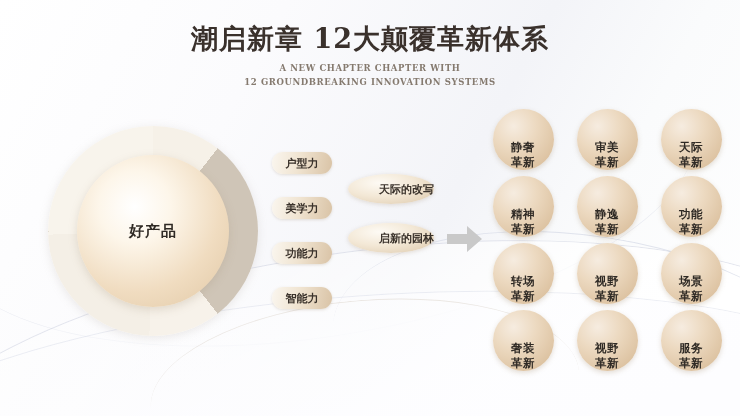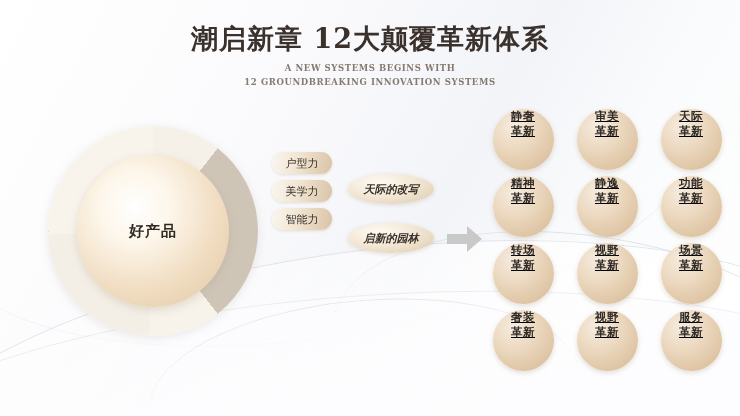--- a/index.html
+++ b/index.html
@@ -74,89 +74,90 @@
     box-shadow:0 3px 9px rgba(170,150,125,.28);
     display:flex;align-items:center;justify-content:center;
   }
   .donut-hole span{
     font-size:15px;font-weight:bold;color:#2f2a25;letter-spacing:1px;
   }
 
   
   .pill-col{position:absolute;left:272px;top:152px;z-index:5;}
   .pill{
-    width:60px;height:22px;border-radius:11px;margin-bottom:6px;
+    width:60px;height:22px;border-radius:11px;margin-bottom:23px;
     background:linear-gradient(100deg,#faf6ef 0%,#f0e4d1 45%,#d9c3a6 100%);
     display:flex;align-items:center;justify-content:center;
-    font-size:11px;font-weight:normal;color:#3a322b;
+    font-size:11px;font-weight:bold;color:#3a322b;
     box-shadow:0 1px 3px rgba(168,150,126,.28);
   }
 
   
   .ell-col{position:absolute;left:348px;top:174px;z-index:5;}
   .ellipse{
     width:86px;height:30px;border-radius:50%;margin-bottom:19px;
     background:radial-gradient(ellipse at 36% 30%,#fdfaf4 0%,#f3e8d6 45%,#dcc8ab 100%);
-    display:flex;align-items:center;justify-content:center;
+    display:flex;align-items:center;justify-content:flex-end;
     font-size:11px;font-weight:bold;color:#3a322b;
     box-shadow:0 1px 4px rgba(168,150,126,.3);
-    font-style:italic;
   }
 
   
   .arrow{position:absolute;left:447px;top:225px;z-index:5;}
 
   
   .grid{position:absolute;left:489px;top:109px;width:236px;z-index:5;
         display:grid;grid-template-columns:repeat(3,68px);
         column-gap:16px;row-gap:6px;}
   .node{
     width:61px;height:61px;border-radius:50%;margin:0 auto;
     background:radial-gradient(circle at 34% 28%,#f6ece0 0%,#ecd9c0 38%,#ddc3a2 78%,#d2b797 100%);
     box-shadow:0 2px 5px rgba(170,148,120,.3);
-    display:flex;flex-direction:column;align-items:center;justify-content:flex-start;
+    display:flex;flex-direction:column;align-items:center;justify-content:flex-end;
     line-height:15px;
-    text-decoration:underline;
   }
   .node b{font-size:11.5px;font-weight:bold;color:#2f2a25;display:block;letter-spacing:.5px;}
 </style>
 </head>
 <body>
 
 <div id="slide">
 
   <div class="swoosh sw4"></div>
   <div class="swoosh sw1"></div>
   <div class="swoosh sw2"></div>
   <div class="swoosh sw3"></div>
   <div class="swoosh sw5"></div>
 
   <div class="header">
     <div class="title">潮启新章 12大颠覆革新体系</div>
-    <div class="sub1">A NEW SYSTEMS BEGINS WITH</div>
+    <div class="sub1">A NEW CHAPTER CHAPTER WITH</div>
     <div class="sub2">12 GROUNDBREAKING INNOVATION SYSTEMS</div>
   </div>
 
   <div class="donut-wrap">
     <div class="donut">
       <div class="donut-seams"></div>
     </div>
     <div class="donut-hole">
       <span>好产品</span>
     </div>
   </div>
 
   <div class="pill-col">
     <div class="pill">
         <span>户型力</span>
       </div>
     <div class="pill">
         <span>美学力</span>
       </div>
     <div class="pill">
+        <span>功能力</span>
+      </div>
+    <div class="pill">
         <span>智能力</span>
       </div>
   </div>
 
   <div class="ell-col">
     <div class="ellipse">
         <span>天际的改写</span>
       </div>
     <div class="ellipse">
         <span>启新的园林</span>

